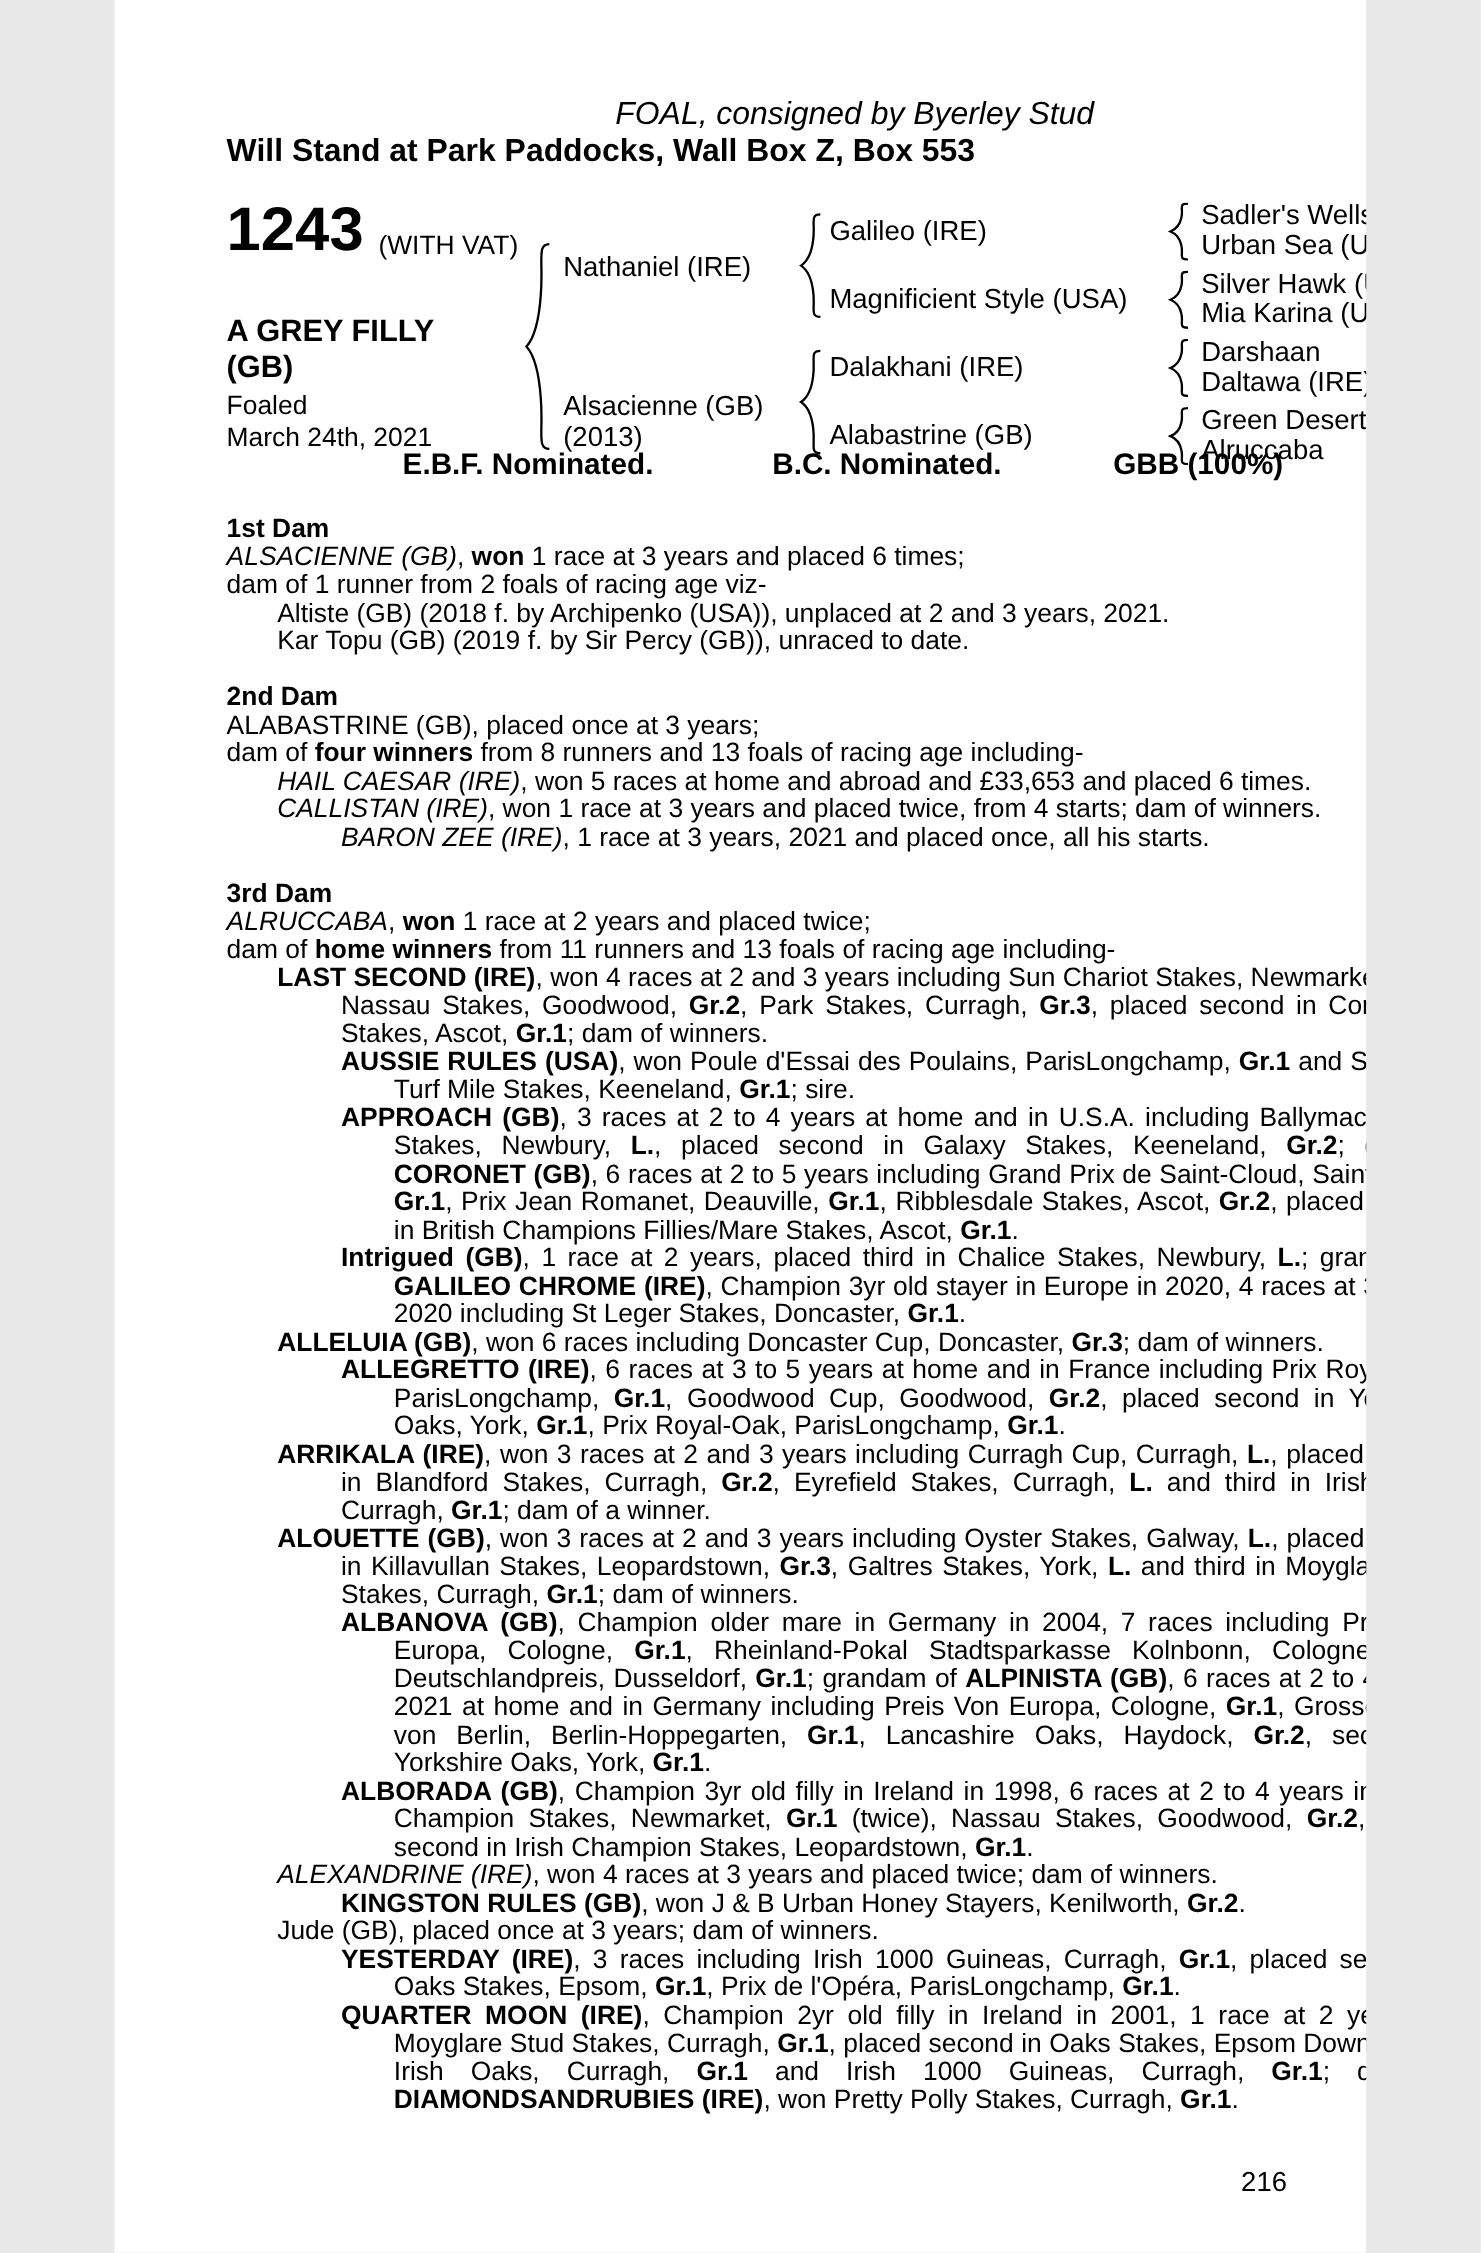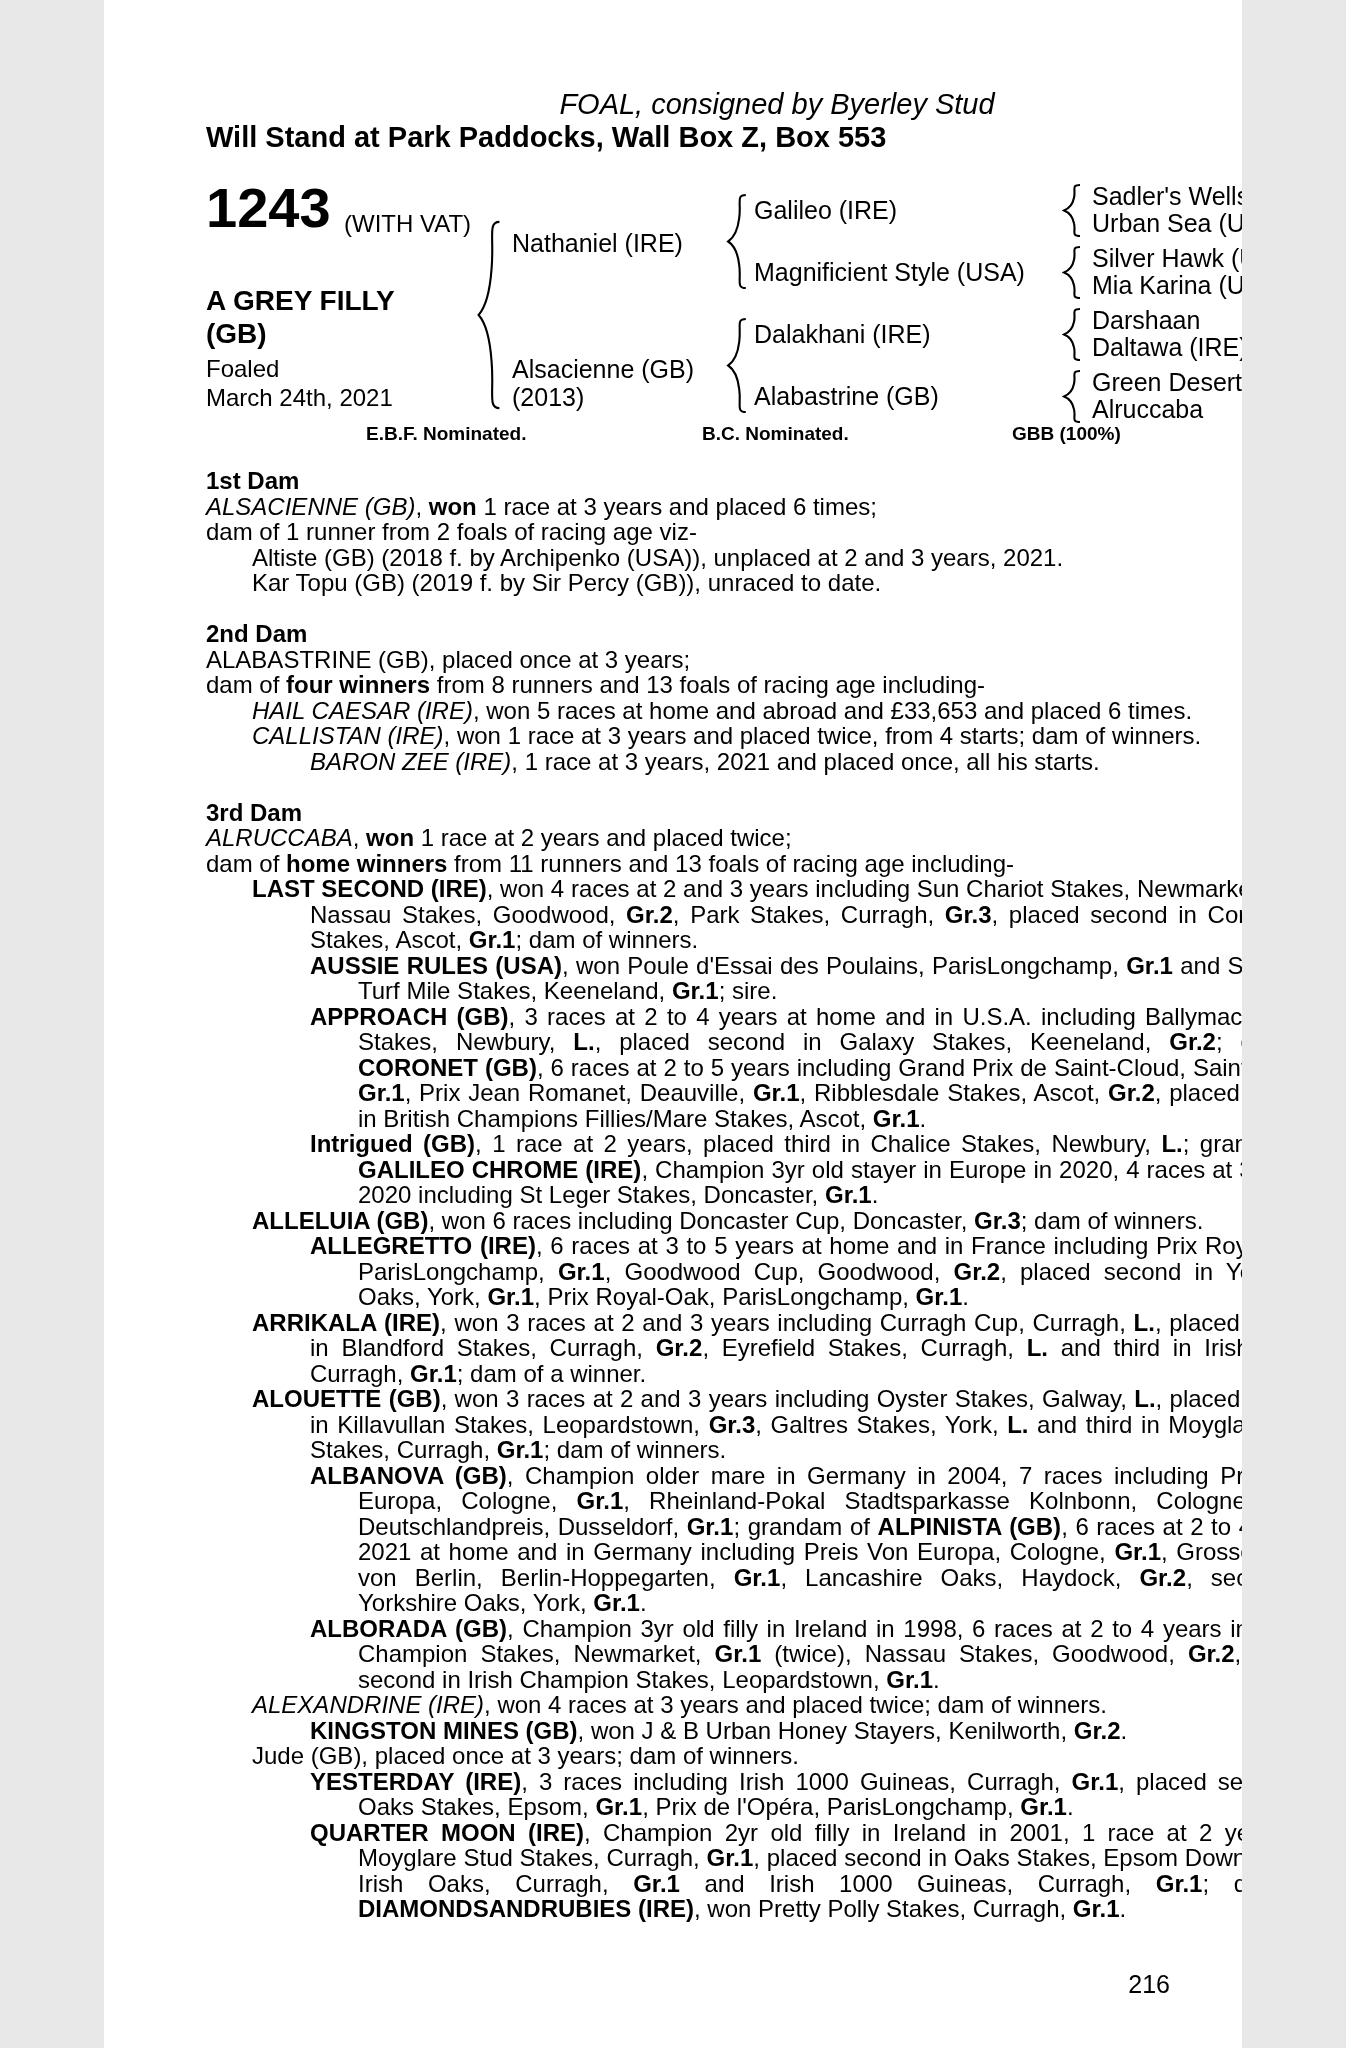--- a/index.html
+++ b/index.html
@@ -16,21 +16,21 @@
   .vat{left:240px;top:210px;font-size:24px;}
   .desc1{left:102px;top:285px;font-size:28px;font-weight:bold;}
   .desc2{left:102px;top:318px;font-size:28px;font-weight:bold;}
   .foaled{left:102px;top:355px;font-size:24px;}
   .fdate{left:102px;top:384px;font-size:24px;}
   
   .pname{font-size:25px;line-height:27px;}
   .brace{position:absolute;}
   .brace path{stroke:#000;fill:none;stroke-width:2.1;vector-effect:non-scaling-stroke;}
   
-  .nom{top:423px;font-size:19px;font-weight:bold;}
+  .nom{top:407px;font-size:27px;font-weight:bold;}
   
   .sections{
     position:absolute;left:102px;top:468px;width:1119px;
     font-size:24px;line-height:25.5px;text-align:left;
   }
   .sec-heading{font-weight:bold;margin-top:25.5px;}
   .sec-heading.first{margin-top:0;}
   .para{margin:0;}
   .e1{padding-left:104px;text-indent:-58px;text-align:justify;}
   .e2{padding-left:152px;text-indent:-48px;text-align:justify;}
@@ -119,21 +119,21 @@
       <div class="para e2"><span class="b">AUSSIE RULES (USA)</span>, won Poule d'Essai des Poulains, ParisLongchamp, <span class="b">Gr.1</span> and Shadwell Turf Mile Stakes, Keeneland, <span class="b">Gr.1</span>; sire.</div>
       <div class="para e2"><span class="b">APPROACH (GB)</span>, 3 races at 2 to 4 years at home and in U.S.A. including Ballymacoll Stud Stakes, Newbury, <span class="b">L.</span>, placed second in Galaxy Stakes, Keeneland, <span class="b">Gr.2</span>; dam of <span class="b">CORONET (GB)</span>, 6 races at 2 to 5 years including Grand Prix de Saint-Cloud, Saint-Cloud, <span class="b">Gr.1</span>, Prix Jean Romanet, Deauville, <span class="b">Gr.1</span>, Ribblesdale Stakes, Ascot, <span class="b">Gr.2</span>, placed second in British Champions Fillies/Mare Stakes, Ascot, <span class="b">Gr.1</span>.</div>
       <div class="para e2"><span class="b">Intrigued (GB)</span>, 1 race at 2 years, placed third in Chalice Stakes, Newbury, <span class="b">L.</span>; grandam of <span class="b">GALILEO CHROME (IRE)</span>, Champion 3yr old stayer in Europe in 2020, 4 races at 3 years, 2020 including St Leger Stakes, Doncaster, <span class="b">Gr.1</span>.</div>
       <div class="para e1"><span class="b">ALLELUIA (GB)</span>, won 6 races including Doncaster Cup, Doncaster, <span class="b">Gr.3</span>; dam of winners.</div>
       <div class="para e2"><span class="b">ALLEGRETTO (IRE)</span>, 6 races at 3 to 5 years at home and in France including Prix Royal-Oak, ParisLongchamp, <span class="b">Gr.1</span>, Goodwood Cup, Goodwood, <span class="b">Gr.2</span>, placed second in Yorkshire Oaks, York, <span class="b">Gr.1</span>, Prix Royal-Oak, ParisLongchamp, <span class="b">Gr.1</span>.</div>
       <div class="para e1"><span class="b">ARRIKALA (IRE)</span>, won 3 races at 2 and 3 years including Curragh Cup, Curragh, <span class="b">L.</span>, placed second in Blandford Stakes, Curragh, <span class="b">Gr.2</span>, Eyrefield Stakes, Curragh, <span class="b">L.</span> and third in Irish Oaks, Curragh, <span class="b">Gr.1</span>; dam of a winner.</div>
       <div class="para e1"><span class="b">ALOUETTE (GB)</span>, won 3 races at 2 and 3 years including Oyster Stakes, Galway, <span class="b">L.</span>, placed second in Killavullan Stakes, Leopardstown, <span class="b">Gr.3</span>, Galtres Stakes, York, <span class="b">L.</span> and third in Moyglare Stud Stakes, Curragh, <span class="b">Gr.1</span>; dam of winners.</div>
       <div class="para e2"><span class="b">ALBANOVA (GB)</span>, Champion older mare in Germany in 2004, 7 races including Preis von Europa, Cologne, <span class="b">Gr.1</span>, Rheinland-Pokal Stadtsparkasse Kolnbonn, Cologne, <span class="b">Gr.1</span>, Deutschlandpreis, Dusseldorf, <span class="b">Gr.1</span>; grandam of <span class="b">ALPINISTA (GB)</span>, 6 races at 2 to 4 years, 2021 at home and in Germany including Preis Von Europa, Cologne, <span class="b">Gr.1</span>, Grosser Preis von Berlin, Berlin-Hoppegarten, <span class="b">Gr.1</span>, Lancashire Oaks, Haydock, <span class="b">Gr.2</span>, second in Yorkshire Oaks, York, <span class="b">Gr.1</span>.</div>
       <div class="para e2"><span class="b">ALBORADA (GB)</span>, Champion 3yr old filly in Ireland in 1998, 6 races at 2 to 4 years including Champion Stakes, Newmarket, <span class="b">Gr.1</span> (twice), Nassau Stakes, Goodwood, <span class="b">Gr.2</span>, placed second in Irish Champion Stakes, Leopardstown, <span class="b">Gr.1</span>.</div>
       <div class="para l1"><span class="i">ALEXANDRINE (IRE)</span>, won 4 races at 3 years and placed twice; dam of winners.</div>
-      <div class="para l2"><span class="b">KINGSTON MINES (GB)</span>, won J &amp; B Urban Honey Stayers, Kenilworth, <span class="b">Gr.2</span>.</div>
+      <div class="para l2"><span class="b">KINGSTON RULES (GB)</span>, won J &amp; B Urban Honey Stayers, Kenilworth, <span class="b">Gr.2</span>.</div>
       <div class="para l1">Jude (GB), placed once at 3 years; dam of winners.</div>
       <div class="para e2"><span class="b">YESTERDAY (IRE)</span>, 3 races including Irish 1000 Guineas, Curragh, <span class="b">Gr.1</span>, placed second in Oaks Stakes, Epsom, <span class="b">Gr.1</span>, Prix de l'Opéra, ParisLongchamp, <span class="b">Gr.1</span>.</div>
       <div class="para e2"><span class="b">QUARTER MOON (IRE)</span>, Champion 2yr old filly in Ireland in 2001, 1 race at 2 years viz Moyglare Stud Stakes, Curragh, <span class="b">Gr.1</span>, placed second in Oaks Stakes, Epsom Downs, <span class="b">Gr.1</span>, Irish Oaks, Curragh, <span class="b">Gr.1</span> and Irish 1000 Guineas, Curragh, <span class="b">Gr.1</span>; dam of <span class="b">DIAMONDSANDRUBIES (IRE)</span>, won Pretty Polly Stakes, Curragh, <span class="b">Gr.1</span>.</div>
     </div>
 
   <div class="abs pagenum">216</div>
 
 </div>
 
 </body></html>

